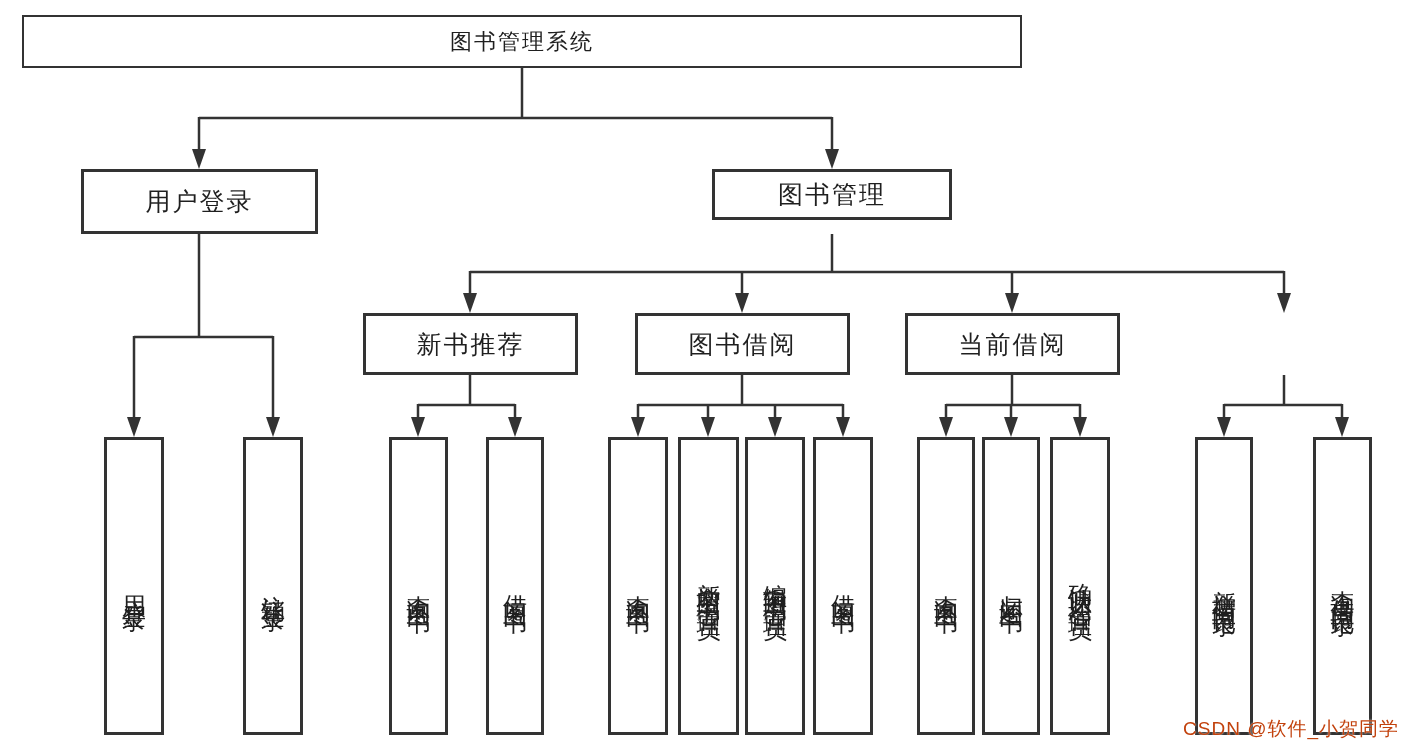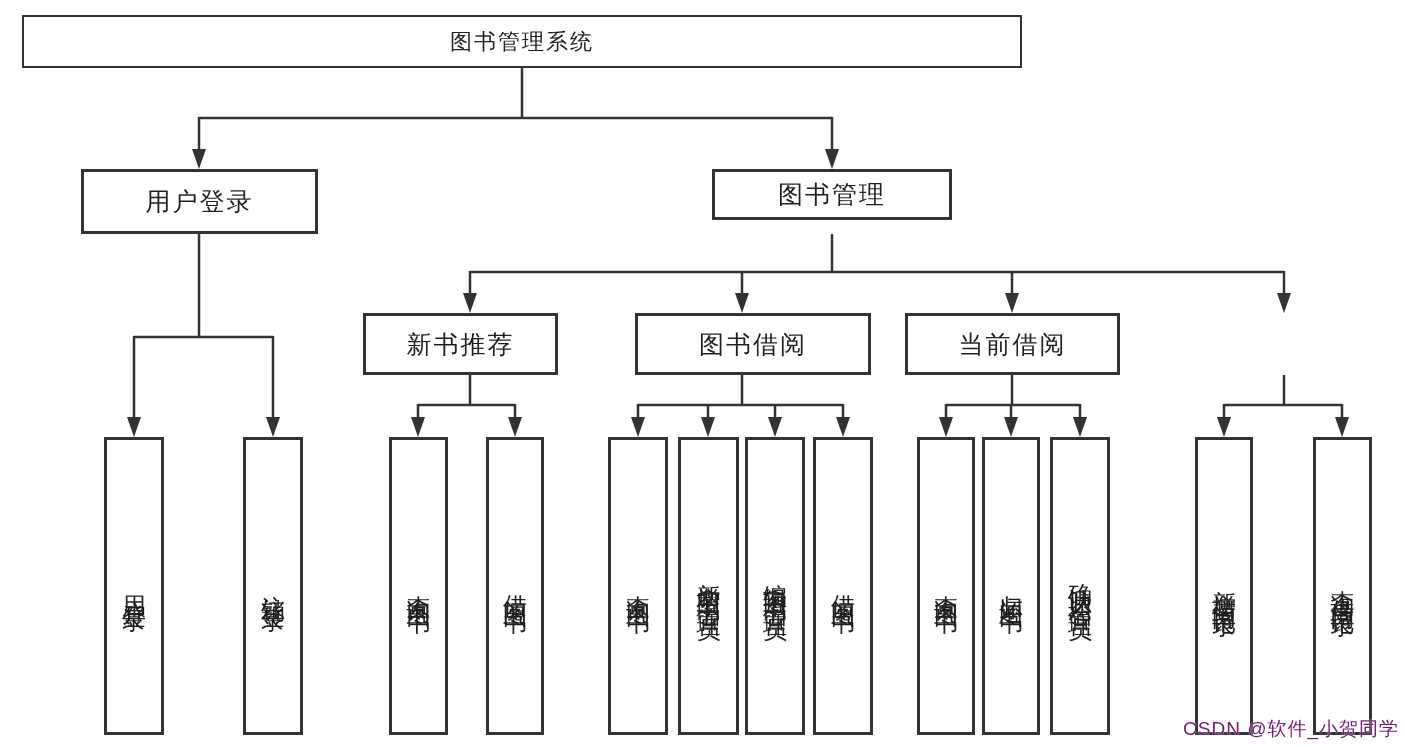--- a/index.html
+++ b/index.html
@@ -34,22 +34,22 @@
     text-orientation: mixed;
     letter-spacing: 5px;
     font-size: 24px;
     line-height: 1;
     white-space: nowrap;
   }
   
   .n-root          { left: 22px;   top: 15px;  width: 1000px; height: 53px; }
   .n-user-login    { left: 81px;   top: 169px; width: 237px;  height: 65px; }
   .n-book-mgmt     { left: 712px;  top: 169px; width: 240px;  height: 51px; }
-  .n-new-book      { left: 363px;  top: 313px; width: 195px;  height: 62px; }
-  .n-book-borrow   { left: 635px;  top: 313px; width: 236px;  height: 62px; }
+  .n-new-book      { left: 363px;  top: 313px; width: 215px;  height: 62px; }
+  .n-book-borrow   { left: 635px;  top: 313px; width: 215px;  height: 62px; }
   .n-cur-borrow    { left: 905px;  top: 313px; width: 215px;  height: 62px; }
   .n-borrow-rec    { left: 1173px; top: 313px; width: 216px;  height: 62px; }
   .v { top: 437px; height: 298px; width: 60px; }
   .n-v1  { left: 104px; }
   .n-v2  { left: 243px; }
   .n-v3  { left: 389px; width: 59px; }
   .n-v4  { left: 486px; width: 58px; }
   .n-v5  { left: 608px; }
   .n-v6  { left: 678px; width: 61px; }
   .n-v7  { left: 745px; }
@@ -57,21 +57,21 @@
   .n-v9  { left: 917px; width: 58px; }
   .n-v10 { left: 982px; width: 58px; }
   .n-v11 { left: 1050px; }
   .n-v12 { left: 1195px; width: 58px; }
   .n-v13 { left: 1313px; width: 59px; }
   #watermark {
     position: absolute;
     right: 6px;
     top: 716px;
     font-size: 19px;
-    color: #701a75;
+    color: #c2410c;
     letter-spacing: 1px;
     z-index: 10;
     text-shadow: 0 0 2px #ffffff;
     white-space: nowrap;
   }
 </style>
 </head>
 <body>
 
 <div id="stage">

